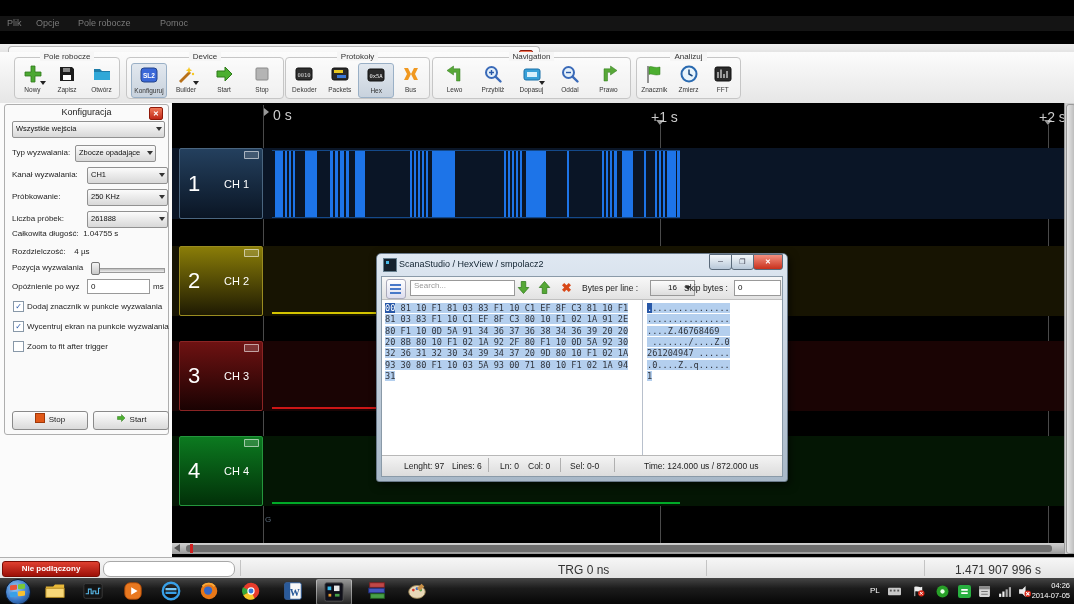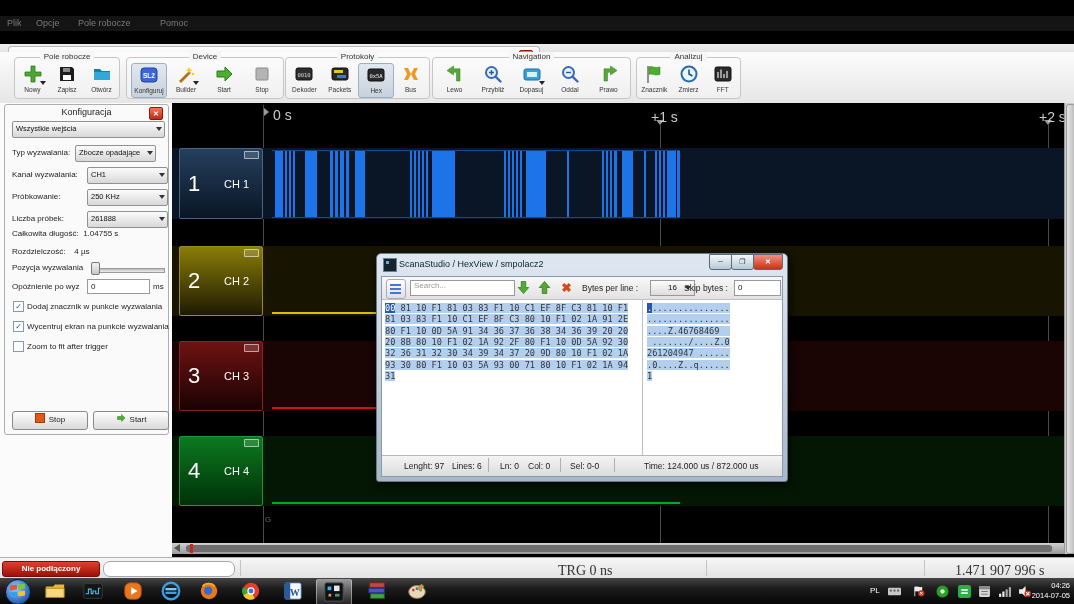--- a/index.html
+++ b/index.html
@@ -93,21 +93,21 @@
   .asciirow{left:265px;}
   #hexstatus{position:absolute;left:0;top:178px;width:100%;height:20px;background:linear-gradient(180deg,#f4f4f4,#dcdcdc);border-top:1px solid #b8b8b8;}
   .hst{position:absolute;top:5px;font-size:8.5px;color:#222;}
   .hsep{position:absolute;top:2px;width:1px;height:14px;background:#b0b0b0;}
   
   #statusbar{left:0;top:557px;width:1074px;height:21px;background:linear-gradient(180deg,#f6f6f6,#e2e2e2);border-top:1px solid #b0b0b0;}
   #connbadge{position:absolute;left:2px;top:3px;width:96px;height:14px;border-radius:3px;background:linear-gradient(180deg,#e04030,#9c1008);
              border:1px solid #7a0c04;color:#fff;font-size:8px;font-weight:bold;text-align:center;line-height:14px;}
   #progressbox{position:absolute;left:103px;top:3px;width:130px;height:14px;background:#fff;border:1px solid #a8a8a8;border-radius:7px;}
   .sbsep{position:absolute;top:2px;width:1px;height:16px;background:#c4c4c4;}
-  .sbtext{position:absolute;top:5px;font-size:14px;color:#333;font-family:Liberation Serif, serif;}
+  .sbtext{position:absolute;top:5px;font-size:12px;color:#333;}
   
   #taskbar{left:0;top:578px;width:1074px;height:26px;background:linear-gradient(180deg,#454545,#1c1c1c 40%,#060606);}
   .tkicon{position:absolute;top:1px;width:34px;height:24px;text-align:center;}
   .tkicon svg{width:22px;height:22px;margin-top:1px;}
   .tkicon.active{background:linear-gradient(180deg,rgba(255,255,255,.45),rgba(255,255,255,.12));border:1px solid rgba(255,255,255,.4);border-radius:2px;}
   #orb{position:absolute;left:5px;top:1px;width:24px;height:24px;border-radius:50%;
        background:radial-gradient(circle at 40% 35%,#9ecef8,#3a78c8 55%,#12325e);border:1px solid #0a1a30;}
   .flagq{position:absolute;width:7px;height:5px;border-radius:1px;}
   .trayicon{position:absolute;top:6px;}
   #clock{position:absolute;right:4px;top:3px;text-align:right;font-size:7.5px;color:#fff;line-height:10px;}

